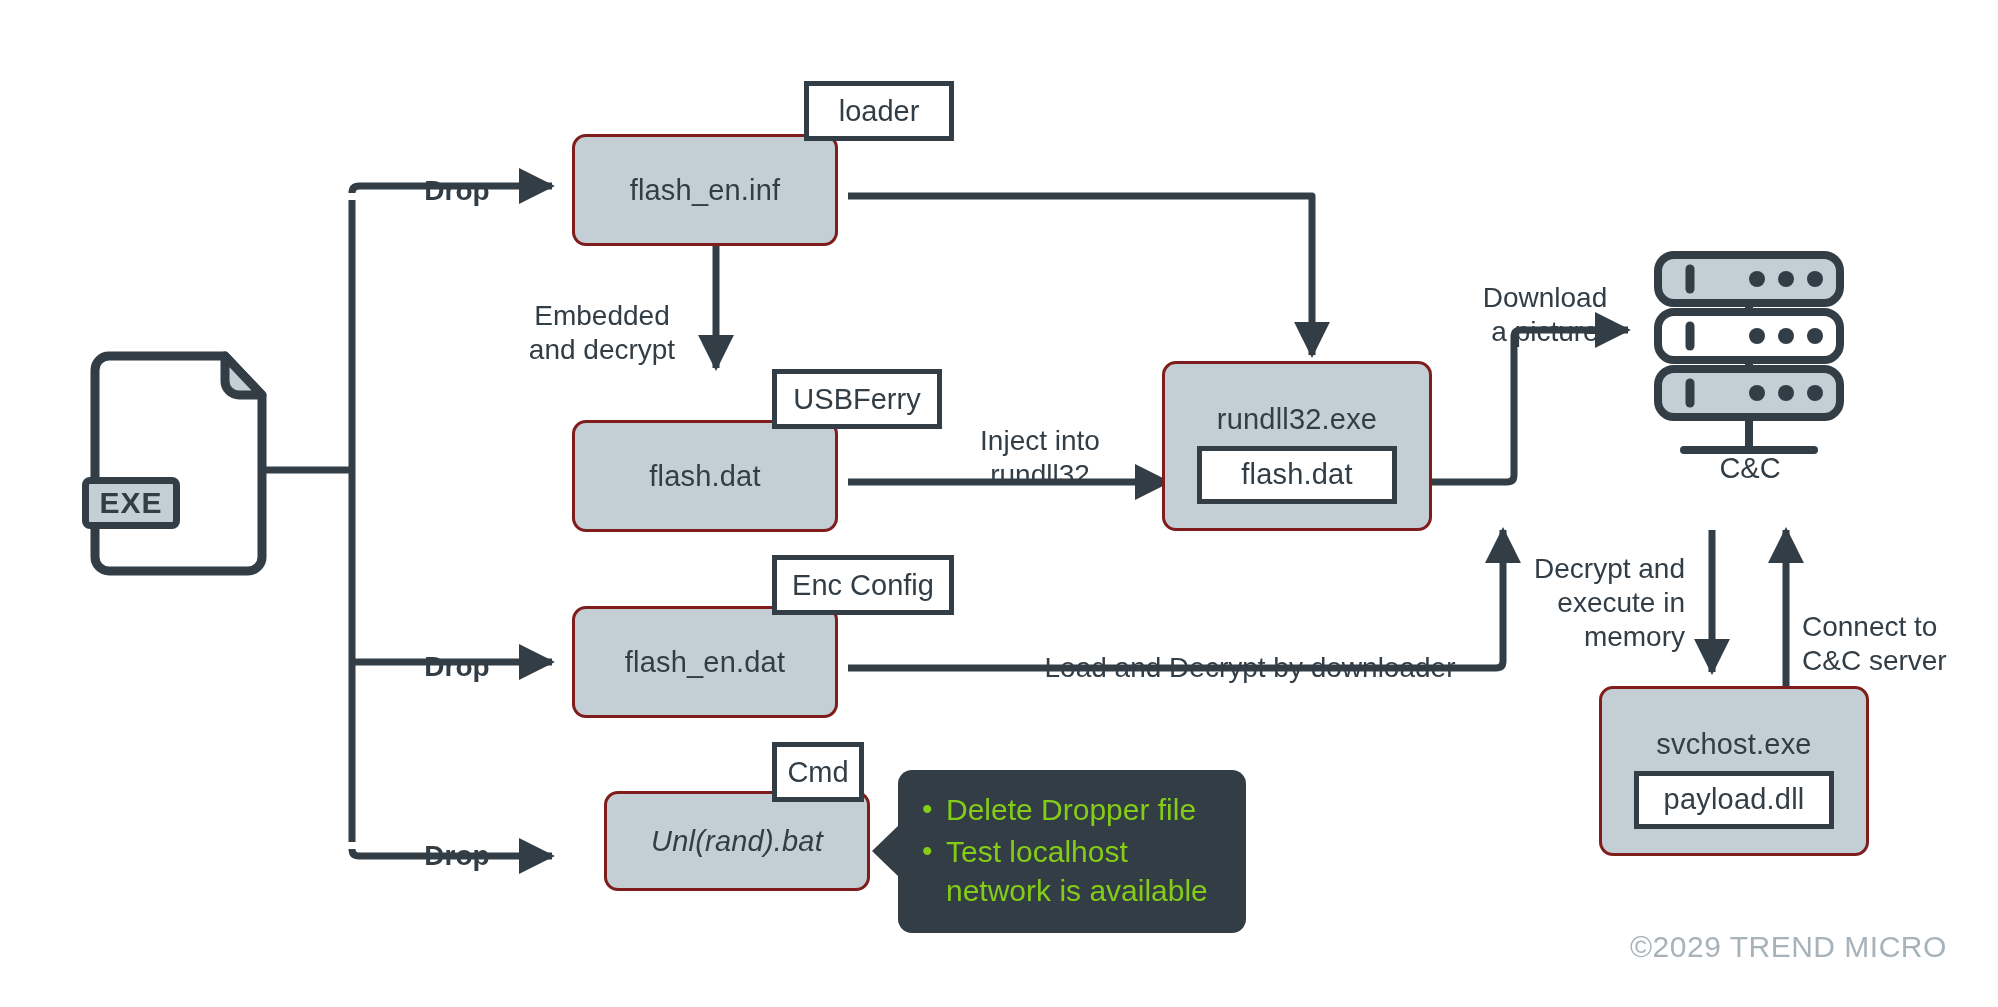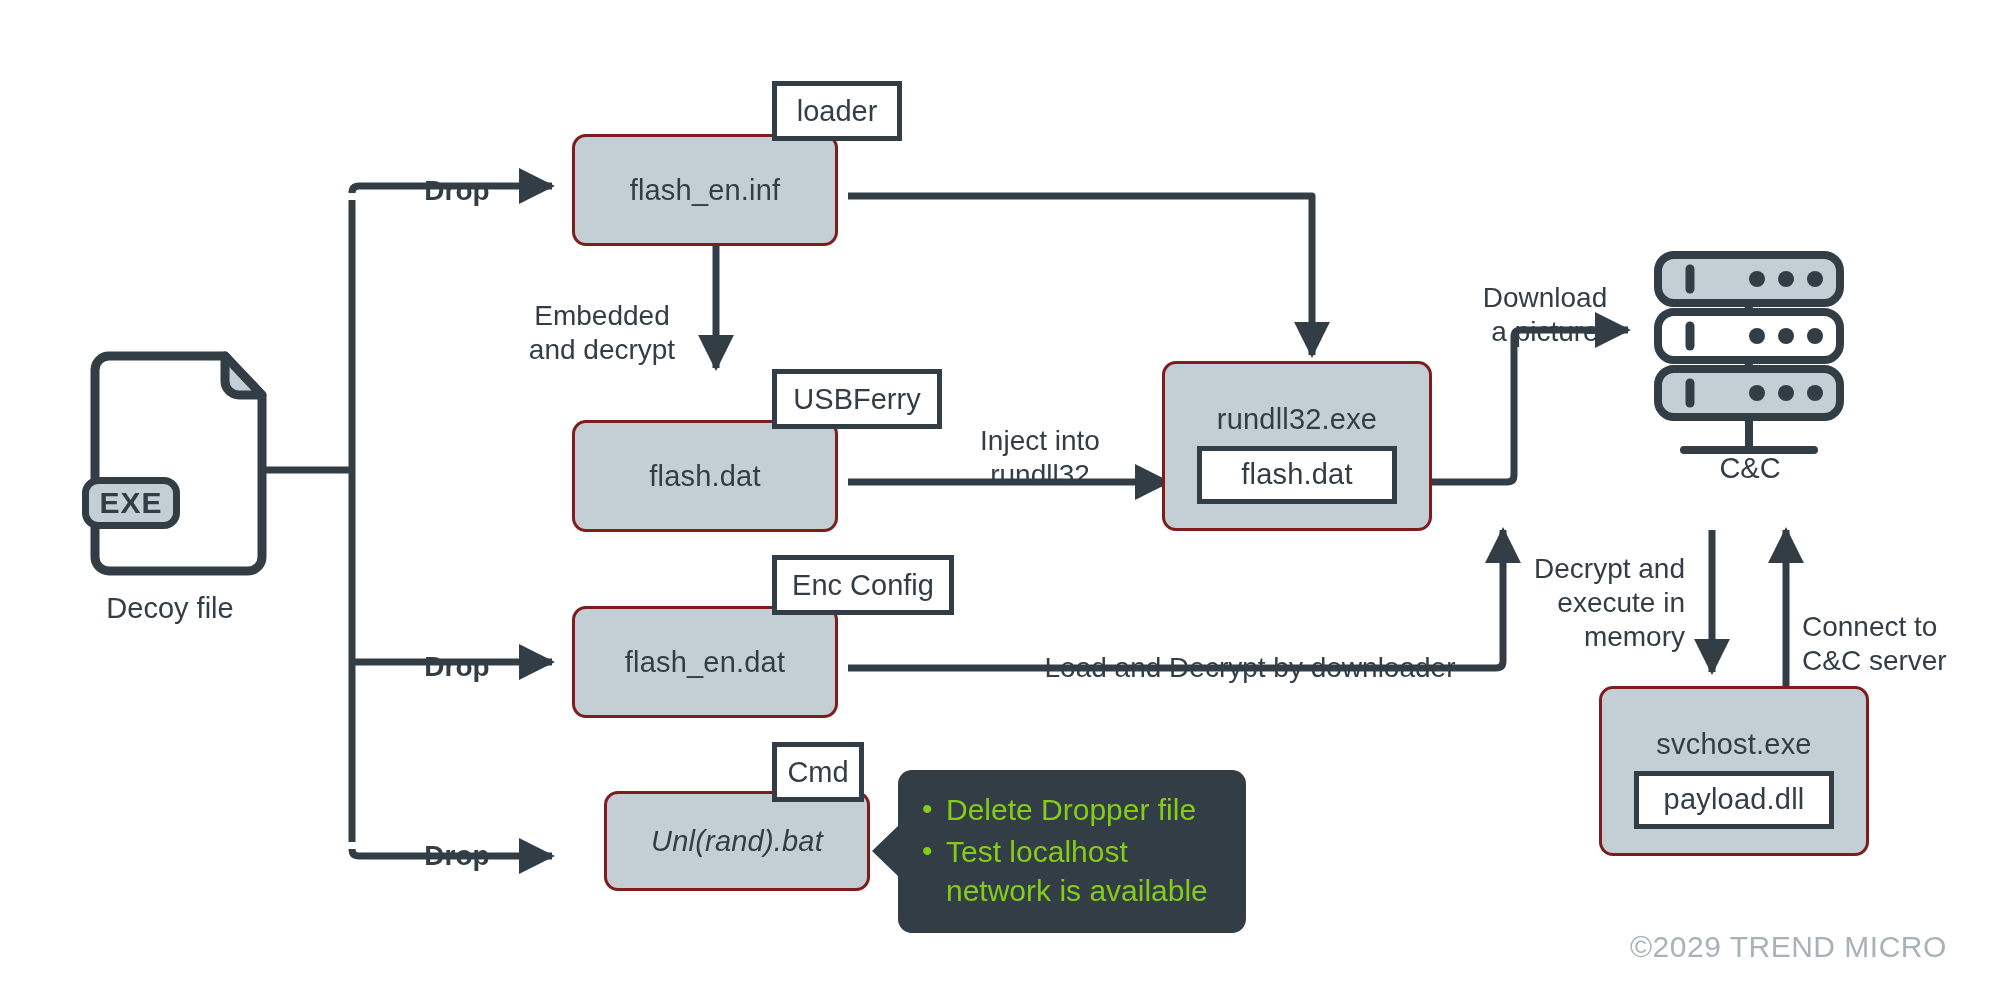--- a/index.html
+++ b/index.html
@@ -96,21 +96,21 @@
     font-size:30px;
     color:#a7b2b9;
     letter-spacing:.5px;
   }
 
   
   .exebadge{
     position:absolute;
     background:#c4ced5;
     border:7px solid #323d46;
-    border-radius:16px;
+    border-radius:8px;
     display:flex;align-items:center;justify-content:center;
     font-size:30px;font-weight:bold;color:#323d46;
     letter-spacing:1px;
     box-sizing:border-box;
     z-index:4;
   }
 </style>
 </head>
 <body>
 
@@ -151,23 +151,20 @@
   </svg>
 
   <svg class="layer" viewBox="0 0 1998 1007" style="z-index:2;">
     <g>
       <path d="M 95 370 a 14 14 0 0 1 14 -14 L 225 356 L 262 395 L 262 557 a 14 14 0 0 1 -14 14 L 109 571 a 14 14 0 0 1 -14 -14 Z" fill="#ffffff" stroke="#323d46" stroke-width="9" stroke-linejoin="round"></path>
       <path d="M 225 356 L 225 381 a 14 14 0 0 0 14 14 L 262 395 Z" fill="#c4ced5" stroke="#323d46" stroke-width="9" stroke-linejoin="round"></path>
     </g>
   </svg>
   <div class="exebadge" style="left:82px;top:477px;width:98px;height:52px;">
     <span>EXE</span>
-  </div>
-  <div class="caption" style="left:40px;top:592px;width:260px;">
-    <span>Decoy file</span>
   </div>
 
   <svg class="layer" viewBox="0 0 1998 1007" style="z-index:2;">
     <g stroke="#323d46" stroke-width="8" stroke-linejoin="round" stroke-linecap="round">
       <line x1="1749" y1="295" x2="1749" y2="318" fill="none"></line>
       <line x1="1749" y1="352" x2="1749" y2="375" fill="none"></line>
       <line x1="1749" y1="410" x2="1749" y2="450" fill="none"></line>
       <line x1="1684" y1="450" x2="1814" y2="450" fill="none"></line>
 
       <rect x="1658" y="255" width="182" height="48" rx="16" fill="#c4ced5"></rect>
@@ -190,21 +187,21 @@
         <circle cx="1815" cy="393" r="8"></circle>
     </g>
   </svg>
   <div class="caption" style="left:1659px;top:452px;width:182px;">
     <span>C&amp;C</span>
   </div>
 
   <div class="node procbox" style="left:572px;top:134px;width:266px;height:112px;">
     <span class="proclabel">flash_en.inf</span>
   </div>
-  <div class="tagbox" style="left:772px;top:81px;width:130px;height:60px;text-align:center;">
+  <div class="tagbox" style="left:804px;top:81px;width:150px;height:60px;text-align:center;">
     <span>loader</span>
   </div>
 
   <div class="node procbox" style="left:572px;top:420px;width:266px;height:112px;">
     <span class="proclabel">flash.dat</span>
   </div>
   <div class="tagbox" style="left:772px;top:369px;width:170px;height:60px;">
     <span>USBFerry</span>
   </div>
 

